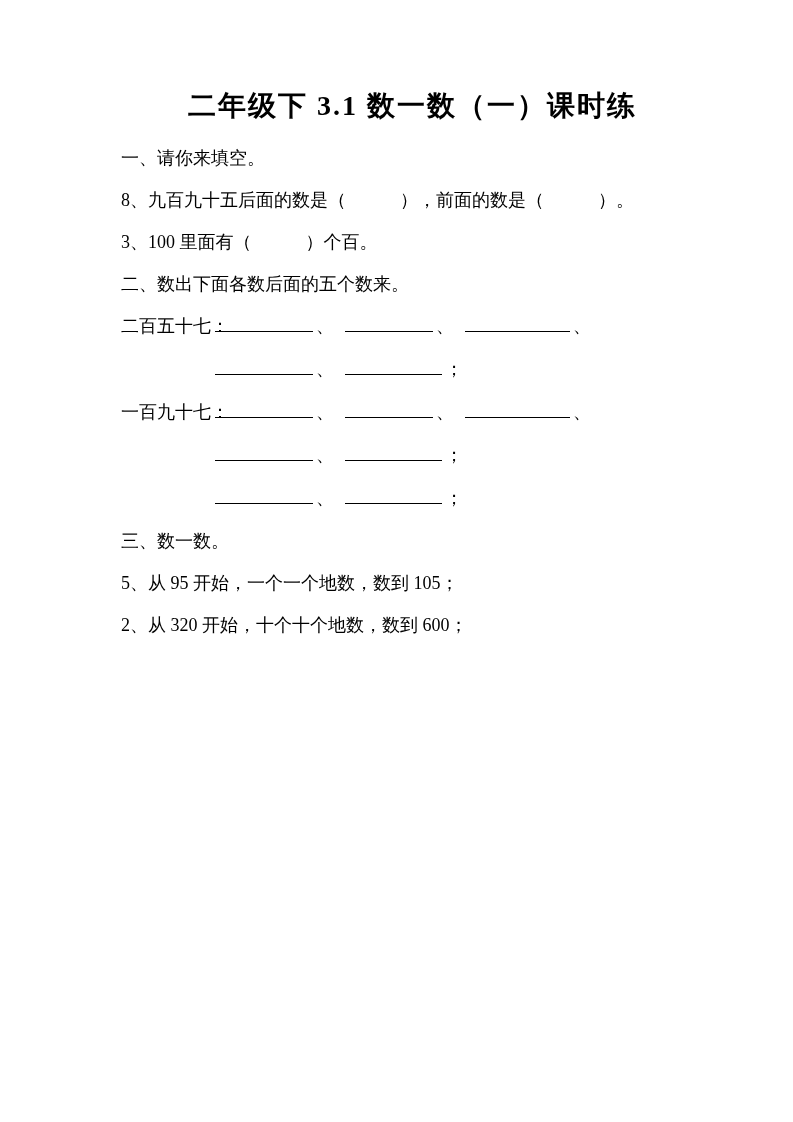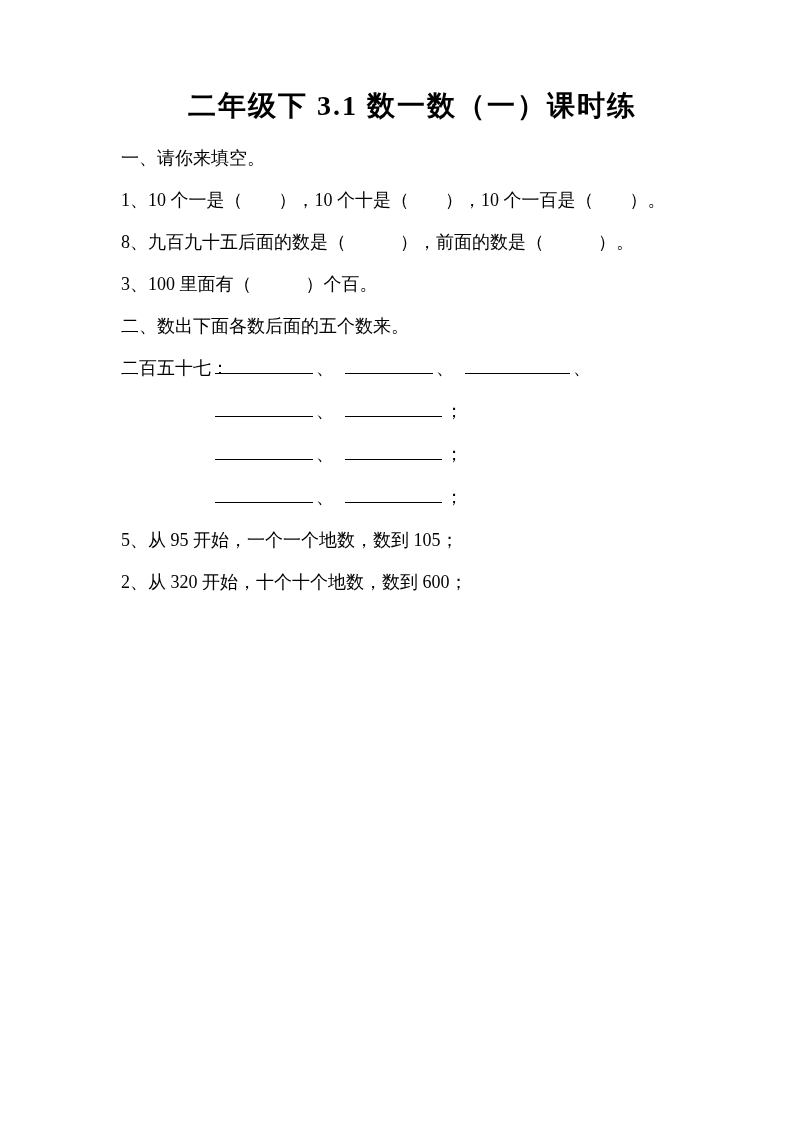--- a/index.html
+++ b/index.html
@@ -66,43 +66,46 @@
   }
 </style>
 </head>
 <body>
 
 <div class="page">
 
   <h1 class="title">二年级下 3.1 数一数（一）课时练</h1>
 
   <p class="line">一、请你来填空。</p>
-  <p class="line">1、10 个一是（　　），10 个十是（　　），10 个一百是（　　）。</p>
   <p class="line">8、九百九十五后面的数是（　　　），前面的数是（　　　）。</p>
   <p class="line">3、100 里面有（　　　）个百。</p>
 
   <p class="line">二、数出下面各数后面的五个数来。</p>
 
   <div>
     <div class="blank-row">
       <span class="count-label">二百五十七：</span><span class="blank b1"></span><span class="sep">、</span><span class="blank b2"></span><span class="sep">、</span><span class="blank b3"></span><span class="sep">、</span>
     </div>
     <div class="blank-row indent">
       <span class="blank b4"></span><span class="sep">、</span><span class="blank b5"></span><span class="sep-semi">；</span>
     </div>
   </div>
 
   <div>
+    <div class="blank-row">
+      <span class="count-label">一百九十七：</span><span class="blank b1"></span><span class="sep">、</span><span class="blank b2"></span><span class="sep">、</span><span class="blank b3"></span><span class="sep">、</span>
+    </div>
     <div class="blank-row indent">
       <span class="blank b4"></span><span class="sep">、</span><span class="blank b5"></span><span class="sep-semi">；</span>
     </div>
   </div>
 
   <div>
     <div class="blank-row indent">
       <span class="blank b4"></span><span class="sep">、</span><span class="blank b5"></span><span class="sep-semi">；</span>
     </div>
   </div>
 
+  <p class="line">三、数一数。</p>
   <p class="line">5、从 95 开始，一个一个地数，数到 105；</p>
   <p class="line">2、从 320 开始，十个十个地数，数到 600；</p>
 
 </div>
 
 </body></html>

